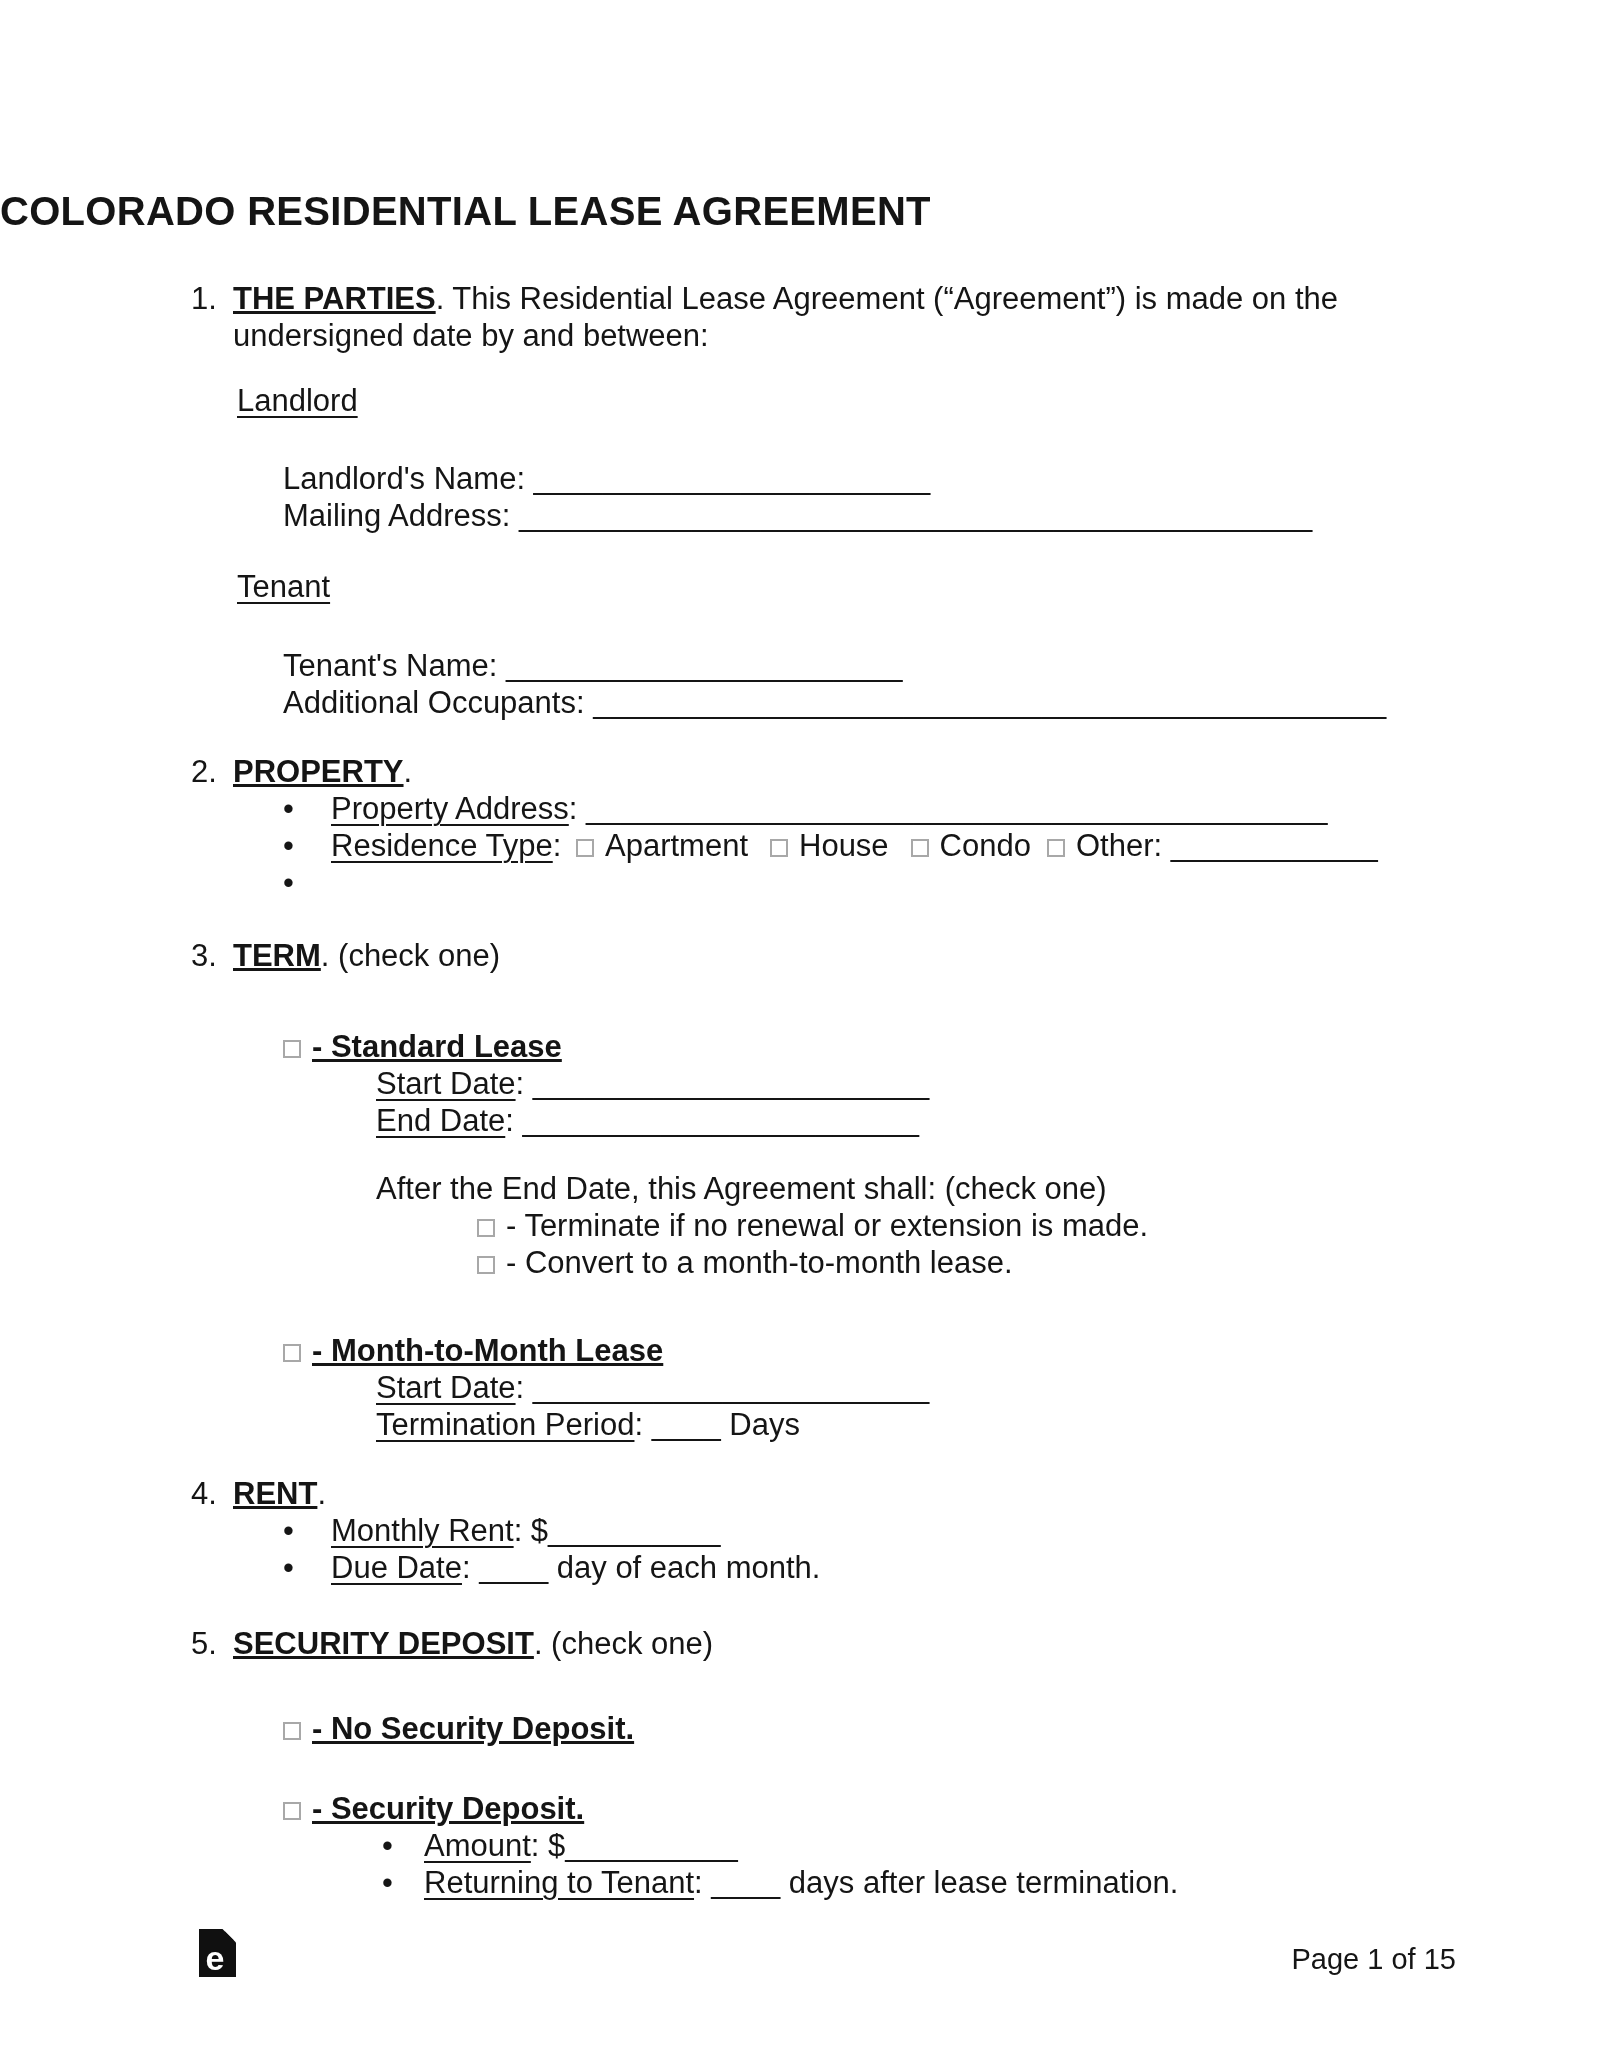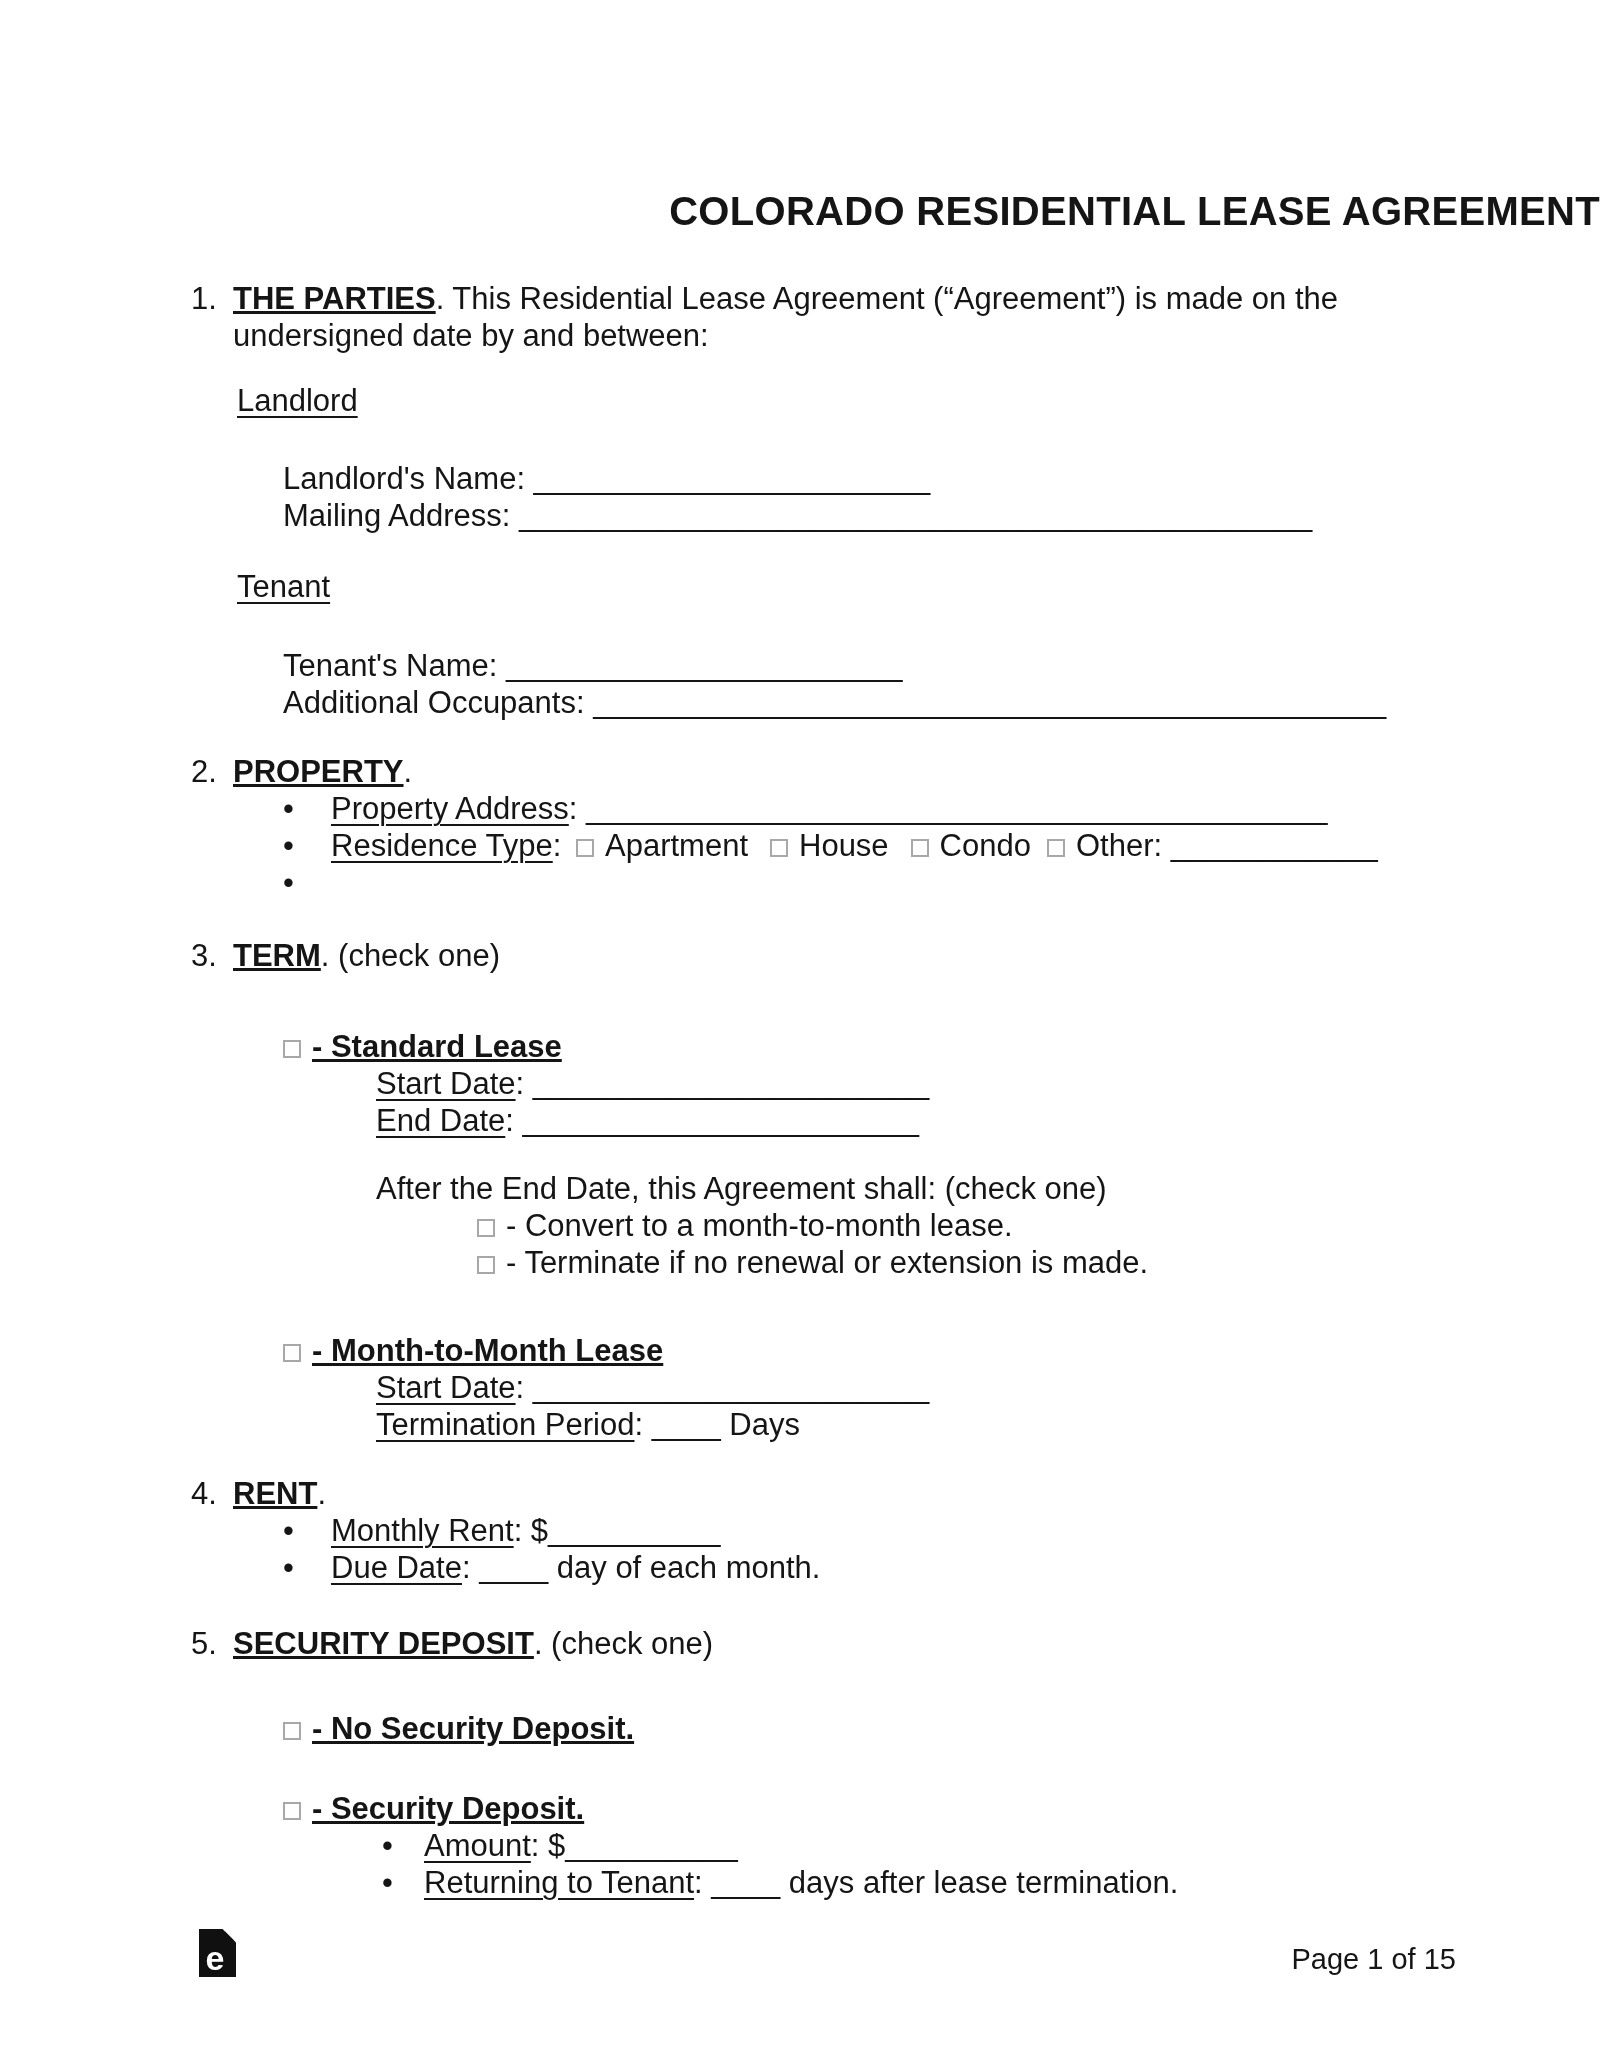--- a/index.html
+++ b/index.html
@@ -9,21 +9,21 @@
     background:#ffffff;
     font-family:"Liberation Sans",sans-serif;
     font-size:31px;line-height:37px;
     color:#151515;
     box-sizing:border-box;
     overflow:hidden;
   }
   [data-bind]{white-space:pre-wrap;}
   .title{
     padding-top:188px;
-    text-align:right;
+    text-align:left;
     font-size:40px;line-height:46px;
     font-weight:bold;
     letter-spacing:0.3px;
   }
   .row{display:flex;}
   .num{flex:0 0 42px;}
   .sec{padding-left:191px;}
   .l-head{padding-left:237px;}
   .l1{padding-left:283px;}
   .l2{padding-left:376px;}
@@ -89,22 +89,22 @@
   <div class="row sec" style="margin-top:36px">
     <span class="num" data-bind="s3.num">3.</span>
     <div><b data-bind="s3.heading">TERM</b><span data-bind="s3.after">. (check one)</span></div>
   </div>
 
   <div class="l1" style="margin-top:54px"><span class="cb"></span><b data-bind="s3.standard_label">- Standard Lease</b></div>
   <div class="l2"><span class="ul" data-bind="s3.start_label">Start Date</span><span data-bind="s3.sep">: </span><span data-bind="blanks.b23">_______________________</span></div>
   <div class="l2"><span class="ul" data-bind="s3.end_label">End Date</span><span data-bind="s3.sep">: </span><span data-bind="blanks.b23">_______________________</span></div>
 
   <div class="l2" style="margin-top:31px"><span data-bind="s3.after_text">After the End Date, this Agreement shall: (check one)</span></div>
+  <div class="l3"><span class="cb"></span><span data-bind="s3.terminate_label">- Terminate if no renewal or extension is made.</span></div>
   <div class="l3"><span class="cb"></span><span data-bind="s3.convert_label">- Convert to a month-to-month lease.</span></div>
-  <div class="l3"><span class="cb"></span><span data-bind="s3.terminate_label">- Terminate if no renewal or extension is made.</span></div>
 
   <div class="l1" style="margin-top:51px"><span class="cb"></span><b data-bind="s3.month_label">- Month-to-Month Lease</b></div>
   <div class="l2"><span class="ul" data-bind="s3.start_label">Start Date</span><span data-bind="s3.sep">: </span><span data-bind="blanks.b23">_______________________</span></div>
   <div class="l2"><span class="ul" data-bind="s3.term_period_label">Termination Period</span><span data-bind="s3.sep">: </span><span data-bind="blanks.b4">____</span><span data-bind="s3.days_suffix"> Days</span></div>
 
   <div class="row sec" style="margin-top:32px">
     <span class="num" data-bind="s4.num">4.</span>
     <div><b data-bind="s4.heading">RENT</b><span data-bind="s4.after">.</span></div>
   </div>
   <div class="bul">

